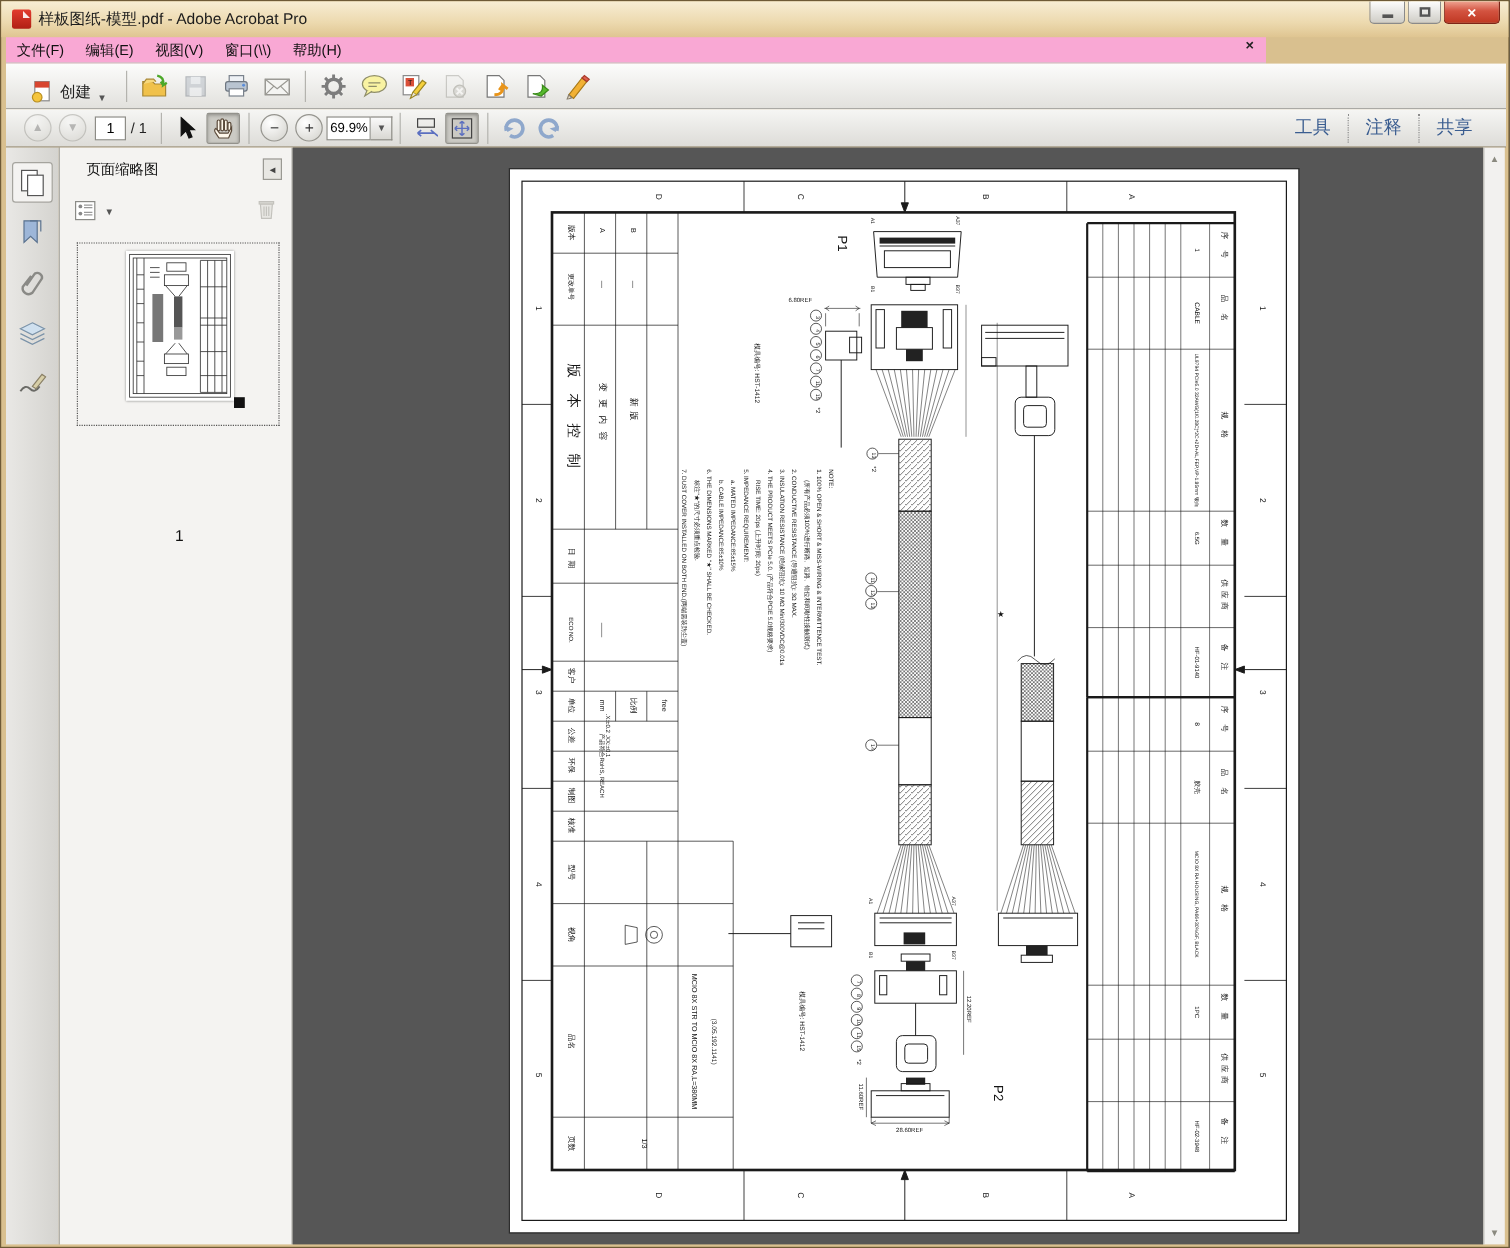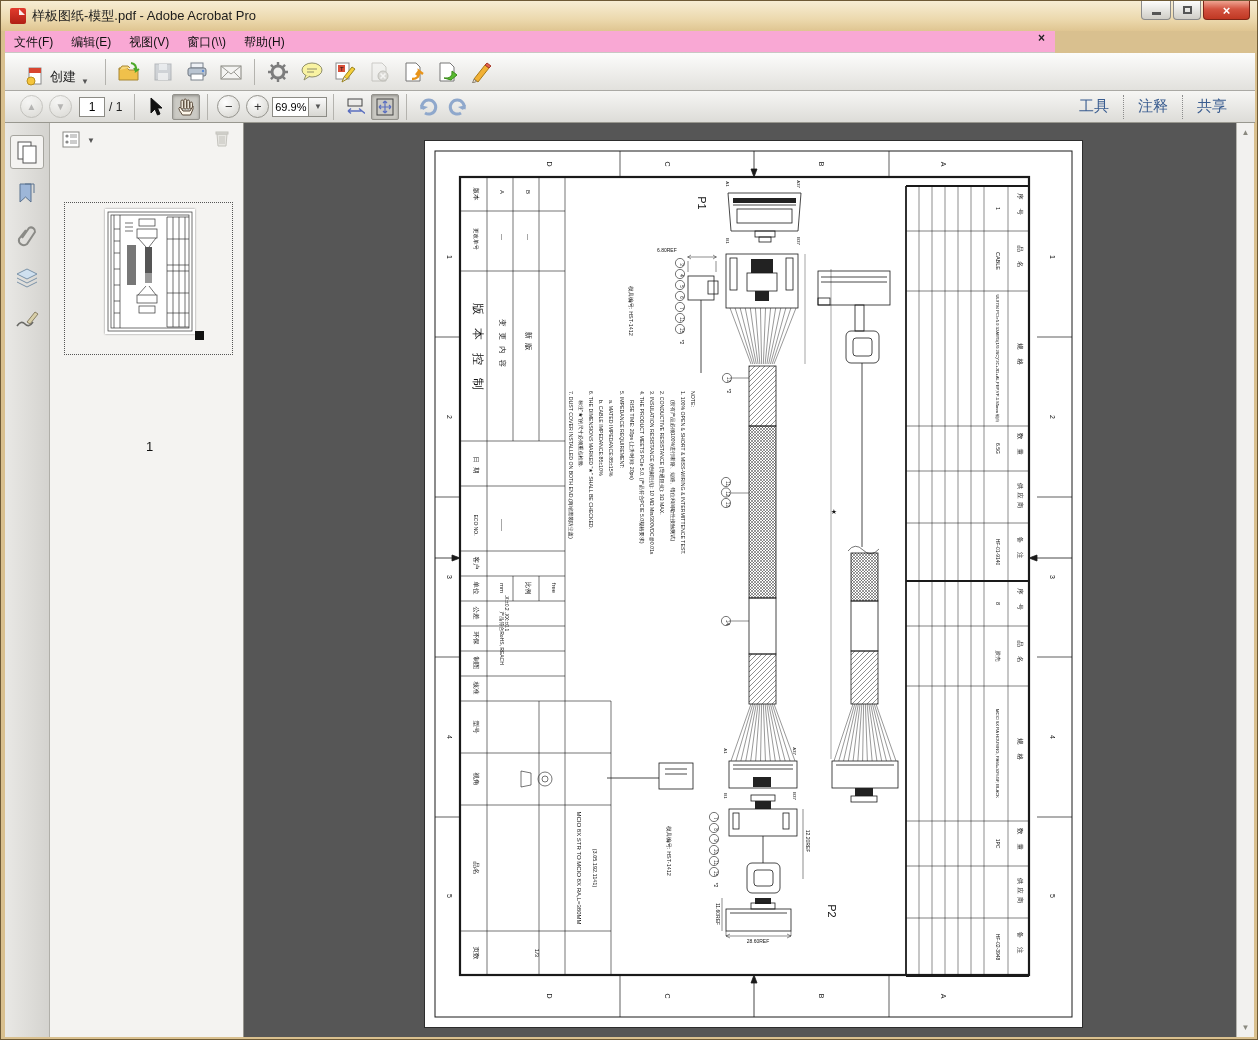--- a/index.html
+++ b/index.html
@@ -308,20 +308,26 @@
       </div>
       <div class="stripicon">
         <svg width="24" height="24" viewBox="0 0 24 24">
           <path d="M2,18 q4,-6 8,-2 t8,-2" fill="none" stroke="#6a6a66" stroke-width="1.6"></path>
           <path d="M12,14 L20,4 L23,6 L15,16 Z" fill="#d8cfa8" stroke="#8a8066"></path>
         </svg>
       </div>
     </div>
 
     <div id="thumbpanel">
+      <div id="panel-header">
+        <span id="panel-title">页面缩略图</span>
+        <span id="collapse-btn">
+            <span>◄</span>
+          </span>
+      </div>
       <div id="panel-tools">
         <span id="options-btn">
           <svg width="22" height="18" viewBox="0 0 22 18">
             <rect x="1" y="1" width="16" height="15" fill="#fff" stroke="#8a8a86"></rect>
             <circle cx="5" cy="5" r="1.6" fill="#888"></circle>
               <circle cx="5" cy="11" r="1.6" fill="#888"></circle>
             <path d="M8,4 h7 M8,6 h7 M8,10 h7 M8,12 h7" stroke="#999"></path>
           </svg>
           <span class="caret">▼</span>
         </span>

